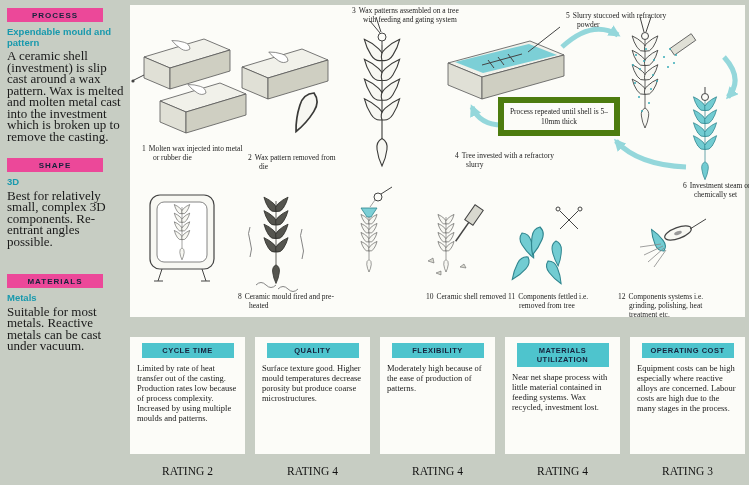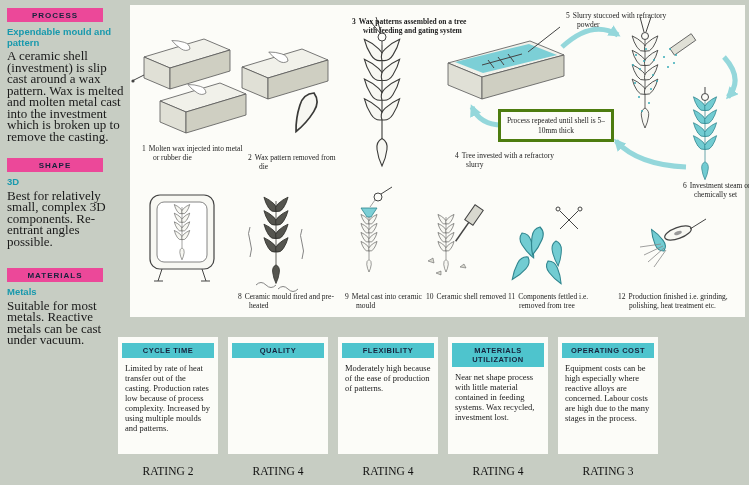--- a/index.html
+++ b/index.html
@@ -14,36 +14,36 @@
     width:96px; background:#ec4899; color:#16223c;
     font-family:"Liberation Sans", sans-serif; font-size:8px; font-weight:bold;
     letter-spacing:1px; text-align:center; padding:3px 0 2px;
   }
   .sb-sub {
     color:#1899ad; font-family:"Liberation Sans", sans-serif; font-weight:bold;
     font-size:9.5px; line-height:10.5px; margin:5px 0 2px;
   }
   .sb-body { font-size:13px; line-height:11.5px; }
   .sec-shape { margin-top:16px; }
-  .sec-materials { margin-top:21px; }
+  .sec-materials { margin-top:27px; }
 
   
   .diagram {
     position:absolute; left:130px; top:5px; width:615px; height:312px;
     background:#fcfcf8;
   }
   .diagram svg { position:absolute; left:0; top:0; }
   .step-label {
     position:absolute; font-size:7.5px; line-height:8.8px; color:#222;
     padding-left:11px; text-indent:-11px;
   }
   .step-num { margin-right:3px; }
   .repeat-note {
-    position:absolute; left:368px; top:104px; width:100px;
-    border:3px solid #4d7c0f; background:#fcfcf8;
+    position:absolute; left:368px; top:92px; width:100px;
+    border:6px solid #4d7c0f; background:#fcfcf8;
     font-size:7.5px; line-height:9.5px; padding:4px 5px; text-align:center;
   }
 
   
   .ln   { stroke:#444; stroke-width:1; fill:none; }
   .thin { stroke:#888; stroke-width:0.8; fill:none; }
   .box  { fill:#f8f8f3; stroke:#444; stroke-width:1.2; }
   .boxin{ fill:#ffffff; stroke:#666; stroke-width:0.8; }
   .cavity { fill:#ffffff; stroke:#666; stroke-width:0.8; }
   .face-top { fill:#f1f1ea; stroke:#555; stroke-width:0.8; }
@@ -52,21 +52,21 @@
   .tree-white { fill:#f7f7f2; stroke:#3a3a38; stroke-width:1; }
   .tree-teal  { fill:#72ccd2; stroke:#2f858e; stroke-width:1; }
   .tree-dark  { fill:#55554f; stroke:#2e2e2a; stroke-width:1; }
   .teal-fill  { fill:#7ccfd6; }
   .dot   { fill:#3aacb8; }
   .arrow { stroke:#8fd6da; stroke-width:5; fill:none; opacity:0.95; }
   .heat  { stroke:#777; stroke-width:0.9; fill:none; }
   .frag  { fill:#d8d8cf; stroke:#555; stroke-width:0.5; }
 
   
-  .ratings { position:absolute; left:118px; top:337px; width:540px; display:flex; gap:10px;justify-content:center; }
+  .ratings { position:absolute; left:130px; top:337px; width:615px; display:flex; gap:10px;justify-content:center; }
   .rating-col { width:115px; display:flex; flex-direction:column; }
   .rating-panel { background:#fcfcf8; height:117px; overflow:hidden; }
   .r-header {
     margin:6px auto 0; width:92px; box-sizing:border-box;
     background:#4ec4cd; color:#16223c;
     font-family:"Liberation Sans", sans-serif; font-size:7.5px; font-weight:bold;
     letter-spacing:0.5px; text-align:center; padding:3px 2px;
   }
   .r-body { font-size:8.5px; line-height:10px; padding:5px 7px 0; }
   .r-rating {
@@ -263,46 +263,46 @@
         <use href="#drop" class="tree-teal" transform="translate(534,246) rotate(150)"></use>
         <line class="thin" x1="533" y1="241" x2="514" y2="250"></line>
         <line class="thin" x1="534" y1="243" x2="518" y2="257"></line>
         <line class="thin" x1="536" y1="245" x2="524" y2="262"></line>
         <line class="thin" x1="531" y1="239" x2="510" y2="242"></line>
       </g>
     </svg>
 
     <div class="step-label" style="left:12px; top:140px; width:90px;"><span class="step-num">1</span><span>Molten wax injected into metal or rubber die</span></div>
     <div class="step-label" style="left:118px; top:149px; width:80px;"><span class="step-num">2</span><span>Wax pattern removed from die</span></div>
-    <div class="step-label" style="left:222px; top:13px; width:110px;font-weight:bold;"><span class="step-num">3</span><span>Wax patterns assembled on a tree with feeding and gating system</span></div>
+    <div class="step-label" style="left:222px; top:2px; width:110px;"><span class="step-num">3</span><span>Wax patterns assembled on a tree with feeding and gating system</span></div>
     <div class="step-label" style="left:325px; top:147px; width:88px;"><span class="step-num">4</span><span>Tree invested with a refractory slurry</span></div>
     <div class="step-label" style="left:436px; top:7px; width:95px;"><span class="step-num">5</span><span>Slurry stuccoed with refractory powder</span></div>
     <div class="step-label" style="left:553px; top:177px; width:72px;"><span class="step-num">6</span><span>Investment steam or chemically set</span></div>
     <div class="step-label" style="left:108px; top:288px; width:88px;"><span class="step-num">8</span><span>Ceramic mould fired and pre-heated</span></div>
-    <div class="step-label" style="left:215px; top:288px; width:72px;"><span class="step-num">9</span><span>Metal cast into ceramic mould</span></div>
     <div class="step-label" style="left:296px; top:288px; width:70px;"><span class="step-num">10</span><span>Ceramic shell removed</span></div>
     <div class="step-label" style="left:378px; top:288px; width:92px;"><span class="step-num">11</span><span>Components fettled i.e. removed from tree</span></div>
-    <div class="step-label" style="left:488px; top:288px; width:102px;"><span class="step-num">12</span><span>Production finished i.e. grinding, polishing, heat treatment etc.</span></div>
+    <div class="step-label" style="left:488px; top:288px; width:102px;"><span class="step-num">12</span><span>Components systems i.e. grinding, polishing, heat treatment etc.</span></div>
 
     <div class="repeat-note">Process repeated until shell is 5–10mm thick</div>
   </main>
 
   <section class="ratings">
 
     <div class="rating-col">
       <div class="rating-panel">
         <div class="r-header">CYCLE TIME</div>
         <div class="r-body">Limited by rate of heat transfer out of the casting. Production rates low because of process complexity. Increased by using multiple moulds and patterns.</div>
       </div>
       <div class="r-rating">RATING 2</div>
     </div>
 
     <div class="rating-col">
       <div class="rating-panel">
         <div class="r-header">QUALITY</div>
+        <div class="r-body">Surface texture good. Higher mould temperatures decrease porosity but produce coarse microstructures.</div>
       </div>
       <div class="r-rating">RATING 4</div>
     </div>
 
     <div class="rating-col">
       <div class="rating-panel">
         <div class="r-header">FLEXIBILITY</div>
         <div class="r-body">Moderately high because of the ease of production of patterns.</div>
       </div>
       <div class="r-rating">RATING 4</div>

